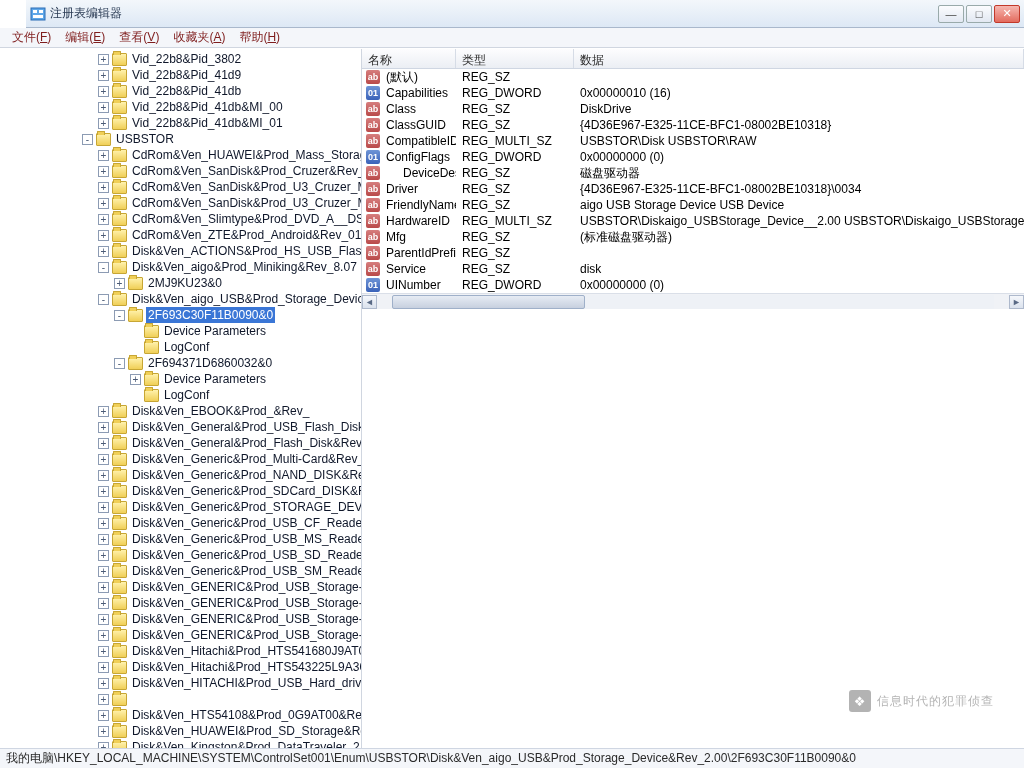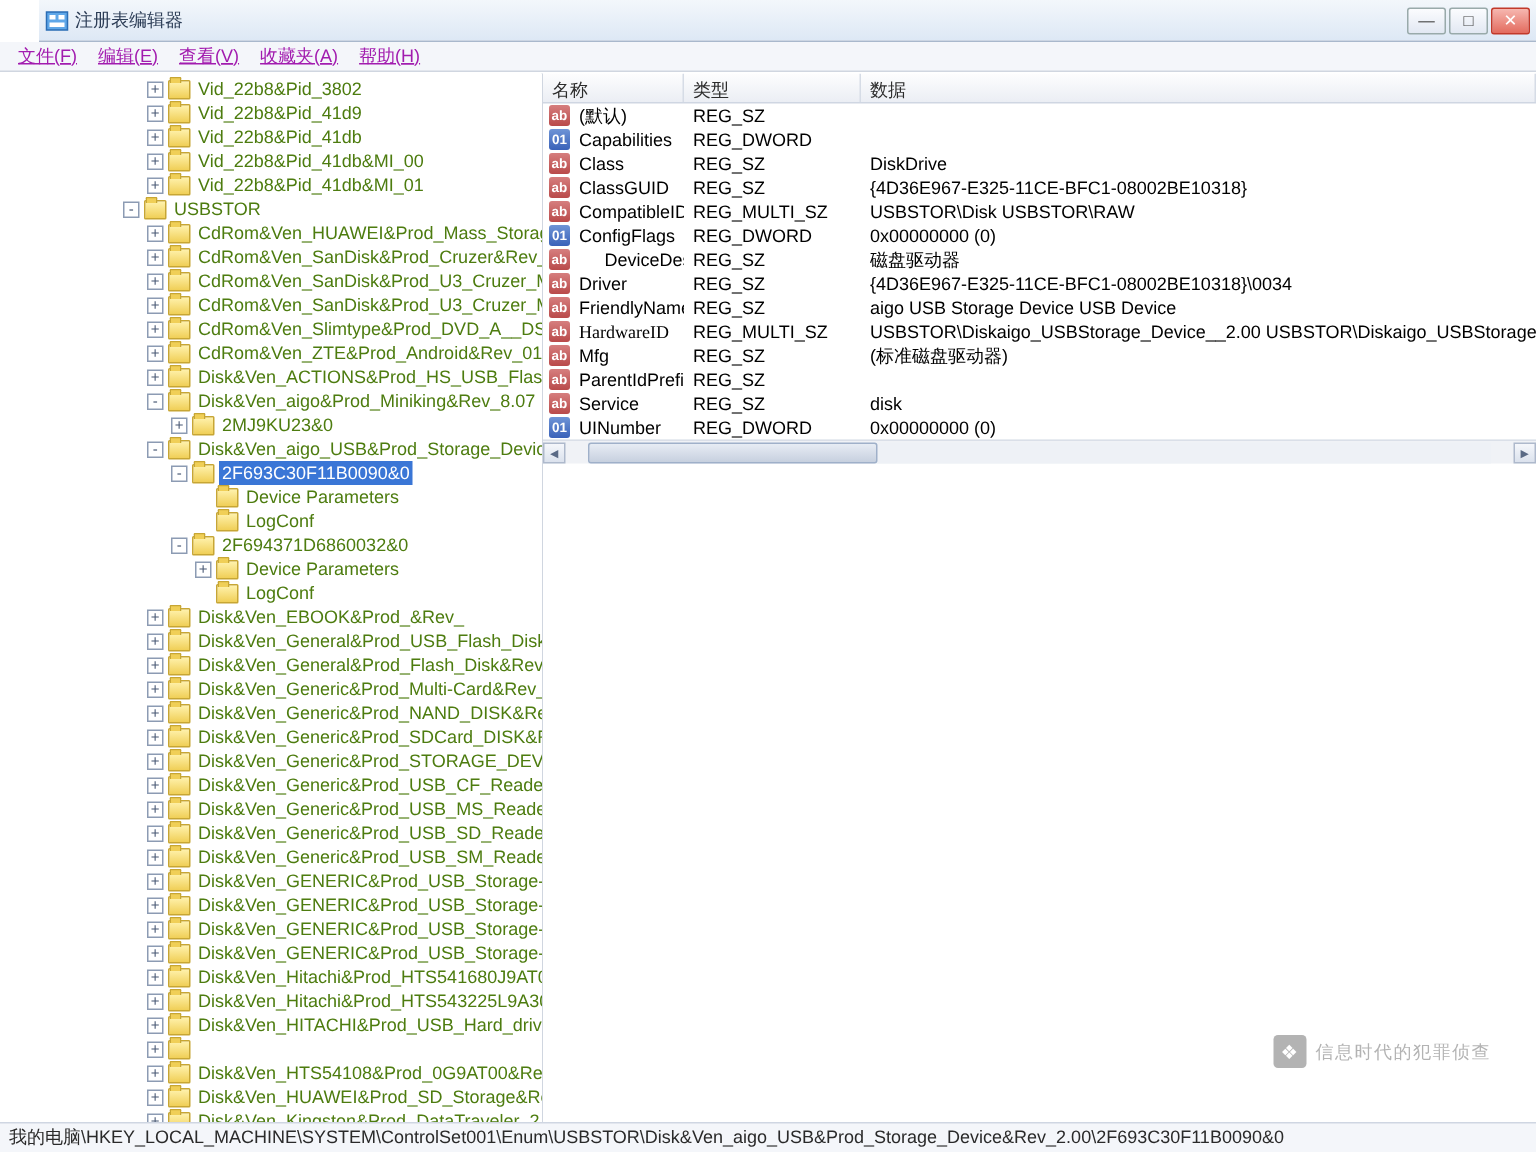--- a/index.html
+++ b/index.html
@@ -4,34 +4,34 @@
 <style>
 * { margin:0; padding:0; box-sizing:border-box; font-family:"Microsoft YaHei","Segoe UI",Tahoma,sans-serif; font-size:12px; }
 html,body{width:1024px;height:768px;overflow:hidden;background:#fff;}
 .titlebar{height:28px;background:linear-gradient(#f3f7fb,#dde8f5);border-bottom:1px solid #a9b8cc;display:flex;align-items:center;padding:0 4px;margin-left:26px;}
 .titlebar .appicon{width:16px;height:16px;margin-right:4px;display:inline-block;}
 .titlebar .title{flex:1;color:#2b3c55;}
 .winbtns{display:flex;gap:2px;}
 .winbtn{width:26px;height:18px;border:1px solid #9aa;background:linear-gradient(#fbfcfe,#e2e8f2);border-radius:2px;display:flex;align-items:center;justify-content:center;color:#444;font-size:11px;}
 .winbtn.close{background:linear-gradient(#f6b7b0,#e36b5e);color:#fff;border-color:#c2392a;}
 .menubar{height:20px;background:#f4f6fa;border-bottom:1px solid #d0d6e0;display:flex;align-items:center;padding:0 6px;gap:2px;}
-.menuitem{padding:1px 6px;color:#a21caf;cursor:default;text-decoration:underline;}
+.menuitem{padding:1px 6px;color:#7f1d1d;cursor:default;}
 .menuitem u{text-decoration:underline;}
 .main{display:flex;height:700px;border-top:1px solid #fff;}
 .pane{overflow:auto;background:#fff;}
 .pane.left{width:362px;border-right:1px solid #d0d6e0;}
 .pane.right{flex:1;}
 .tree{padding:2px 0 2px 2px;white-space:nowrap;}
 .trow{display:flex;align-items:center;height:16px;line-height:16px;}
 .twisty{width:11px;height:11px;border:1px solid #8c9bb3;color:#4a5a75;font-size:10px;line-height:9px;text-align:center;margin-right:3px;background:#fff;flex:0 0 auto;}
 .twisty.leaf{border:none;background:none;}
 .ficon{width:15px;height:13px;margin-right:3px;flex:0 0 auto;position:relative;}
 .ficon.folder{background:linear-gradient(#fff2ad,#f0cf57);border:1px solid #c7a634;border-radius:1px;}
 .ficon.folder::before{content:"";position:absolute;top:-3px;left:0;width:6px;height:3px;background:#f0cf57;border:1px solid #c7a634;border-bottom:none;border-radius:1px 1px 0 0;}
-.tlabel{color:#4d7c0f;padding:0 2px;}
+.tlabel{color:#0f172a;padding:0 2px;}
 .tlabel.sel{background:#3a76d6;color:#fff;}
 .indent{display:inline-block;flex:0 0 auto;}
 .listhdr{display:flex;height:20px;background:linear-gradient(#fdfdfe,#ebeef4);border-bottom:1px solid #cfd6e2;position:sticky;top:0;}
 .listhdr .col{padding:3px 6px;border-right:1px solid #d6dce6;color:#2c2c2c;}
 .colname{width:94px;} .coltype{width:118px;} .coldata{flex:1;}
 .lrow{display:flex;height:16px;align-items:center;}
 .lrow .cell{padding:0 6px;white-space:nowrap;overflow:hidden;}
 .vicon{width:14px;height:14px;margin-left:4px;flex:0 0 auto;border-radius:2px;display:flex;align-items:center;justify-content:center;font-size:9px;font-weight:bold;color:#fff;}
 .vicon.str{background:linear-gradient(#d67e7e,#b94a4a);}
 .vicon.bin{background:linear-gradient(#6e94d6,#3a62b9);}
@@ -352,20 +352,21 @@
     <div id="listbody">
         <div class="lrow">
           <span class="vicon str">ab</span>
           <span class="cell colname" style="width: 76px;">(默认)</span>
           <span class="cell coltype" style="width: 118px;">REG_SZ</span>
         </div>
         <div class="lrow">
           <span class="vicon bin">01</span>
           <span class="cell colname" style="width: 76px;">Capabilities</span>
           <span class="cell coltype" style="width: 118px;">REG_DWORD</span>
+          <span class="cell coldata">0x00000010 (16)</span>
         </div>
         <div class="lrow">
           <span class="vicon str">ab</span>
           <span class="cell colname" style="width: 76px;">Class</span>
           <span class="cell coltype" style="width: 118px;">REG_SZ</span>
           <span class="cell coldata">DiskDrive</span>
         </div>
         <div class="lrow">
           <span class="vicon str">ab</span>
           <span class="cell colname" style="width: 76px;">ClassGUID</span>
@@ -397,21 +398,21 @@
           <span class="cell coldata">{4D36E967-E325-11CE-BFC1-08002BE10318}\0034</span>
         </div>
         <div class="lrow">
           <span class="vicon str">ab</span>
           <span class="cell colname" style="width: 76px;">FriendlyName</span>
           <span class="cell coltype" style="width: 118px;">REG_SZ</span>
           <span class="cell coldata">aigo USB Storage Device USB Device</span>
         </div>
         <div class="lrow">
           <span class="vicon str">ab</span>
-          <span class="cell colname" style="width: 76px; font-family: Liberation Serif, serif;">HardwareID</span>
+          <span class="cell colname" style="width: 76px;">HardwareID</span>
           <span class="cell coltype" style="width: 118px;">REG_MULTI_SZ</span>
           <span class="cell coldata">USBSTOR\Diskaigo_USBStorage_Device__2.00 USBSTOR\Diskaigo_USBStorage_Device__ USBSTOR\Diskaigo</span>
         </div>
         <div class="lrow">
           <span class="vicon str">ab</span>
           <span class="cell colname" style="width: 76px;">Mfg</span>
           <span class="cell coltype" style="width: 118px;">REG_SZ</span>
           <span class="cell coldata">(标准磁盘驱动器)</span>
         </div>
         <div class="lrow">

